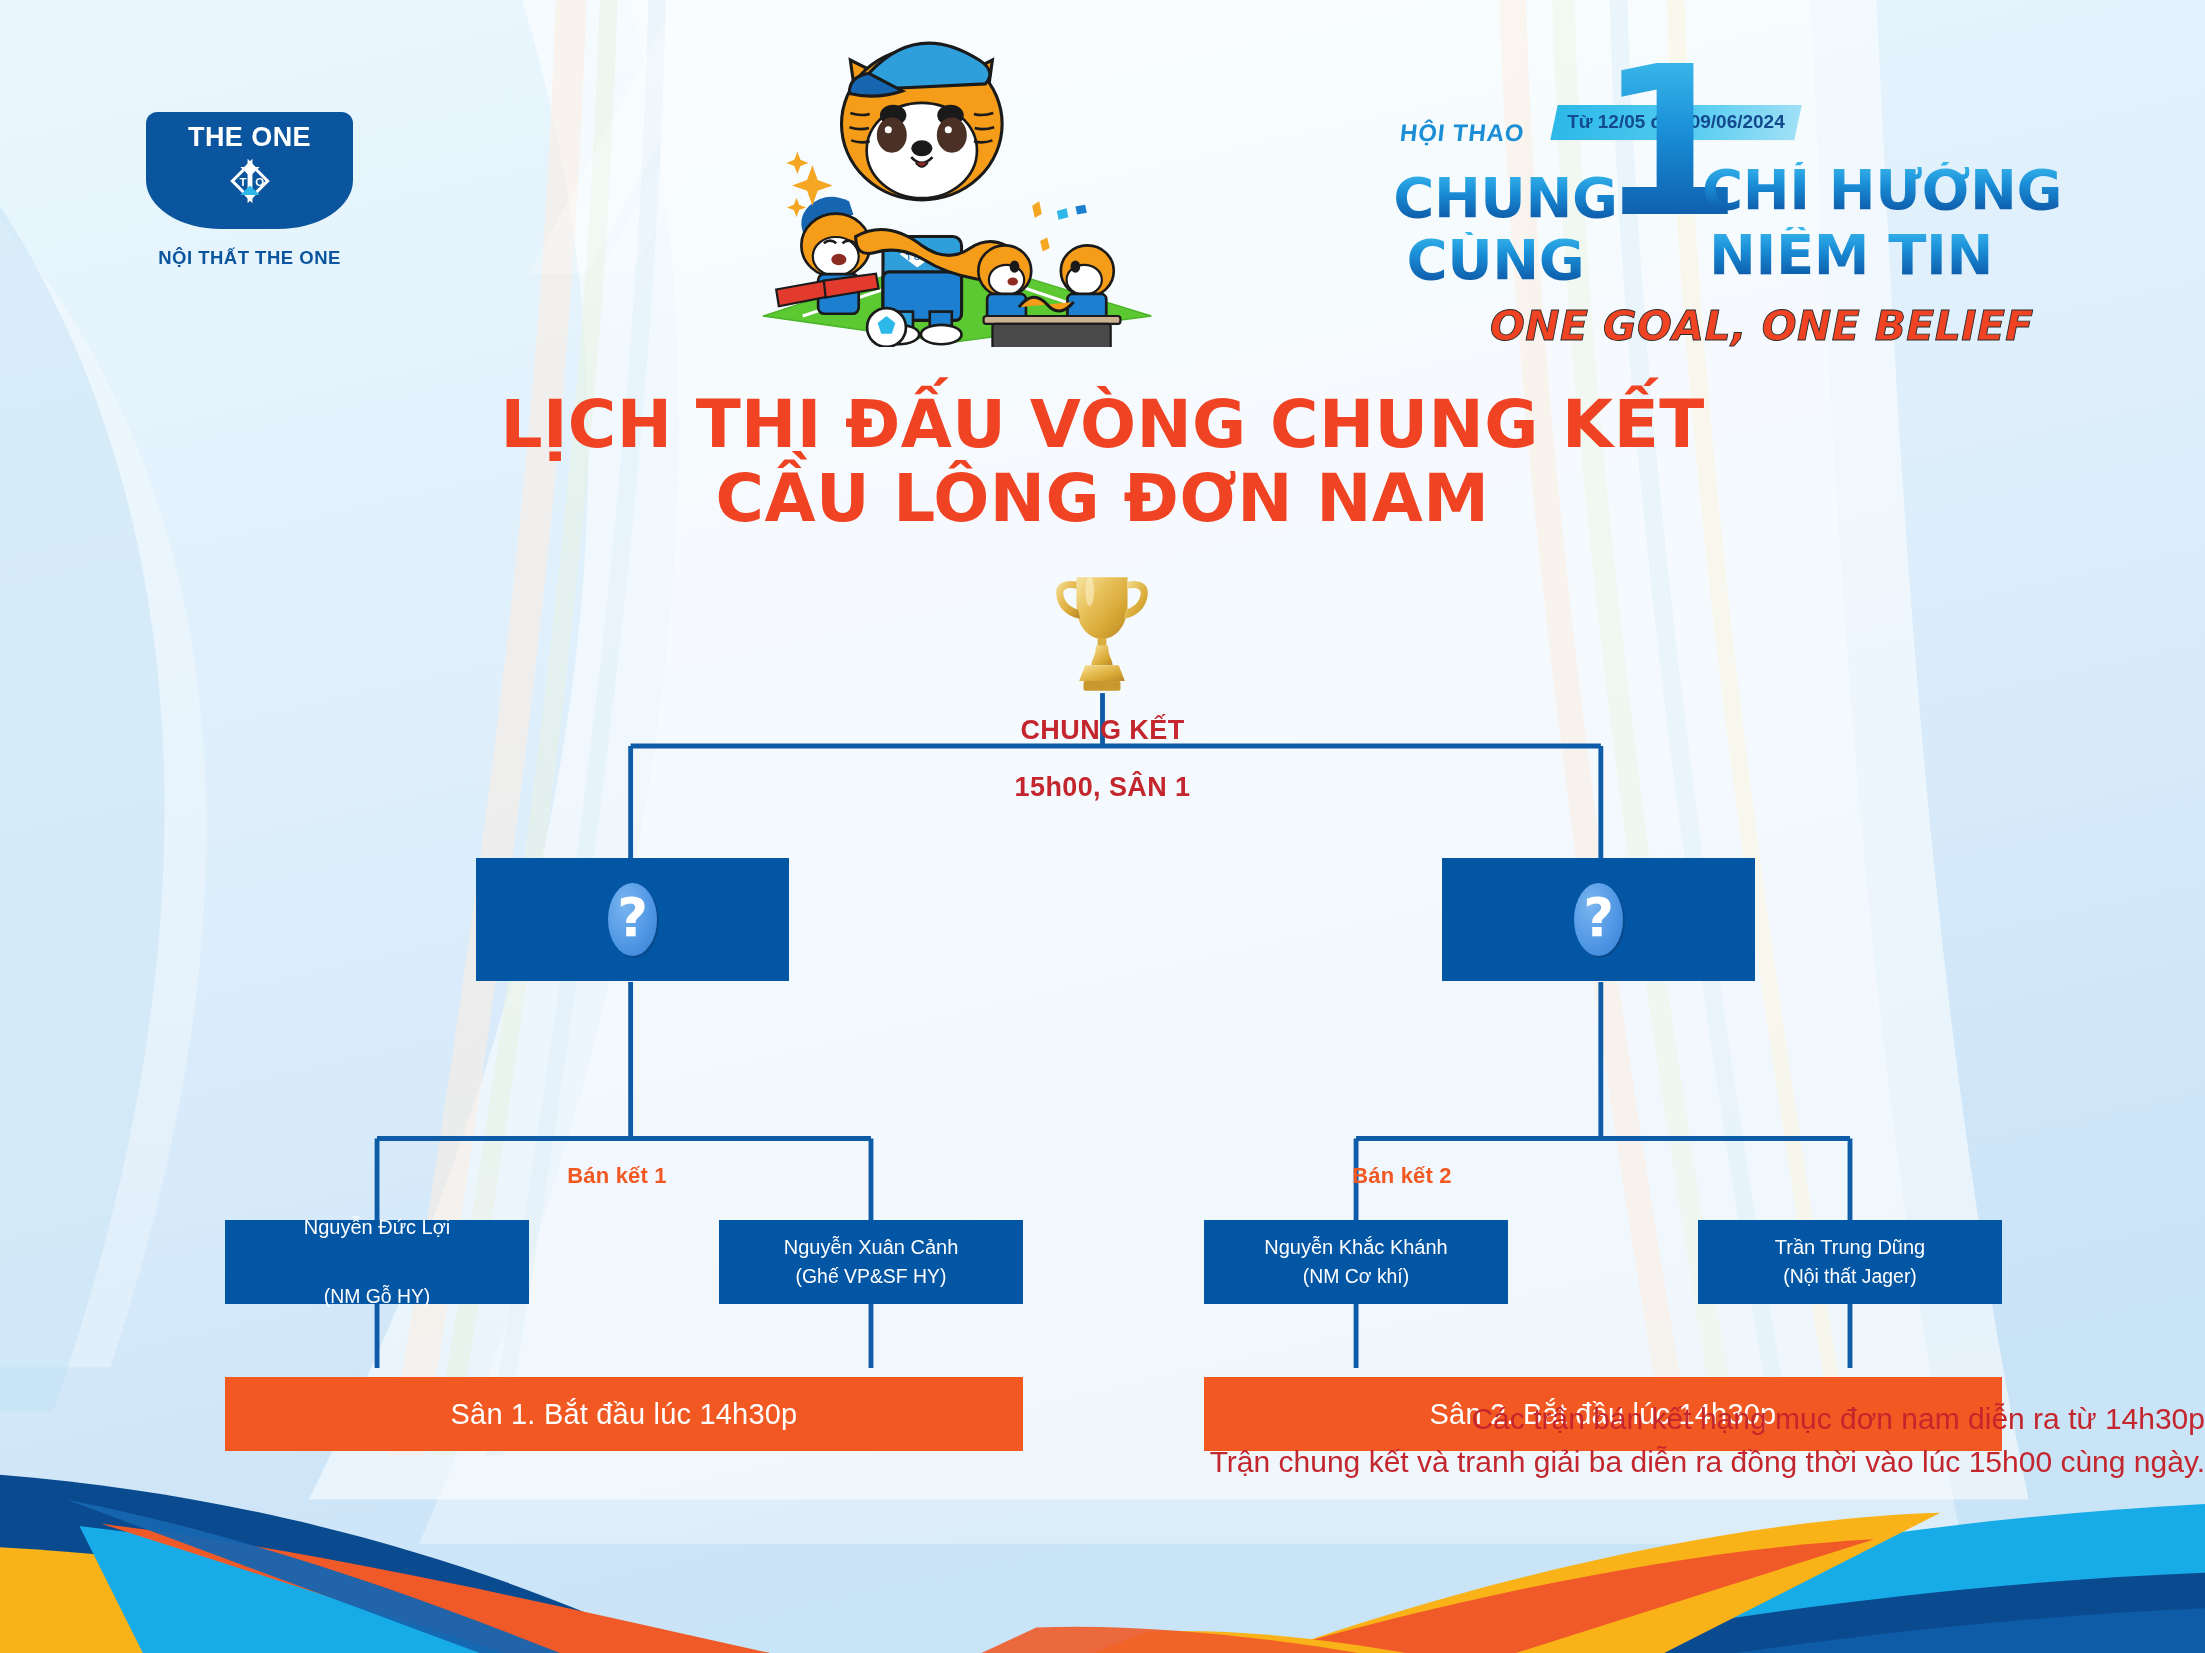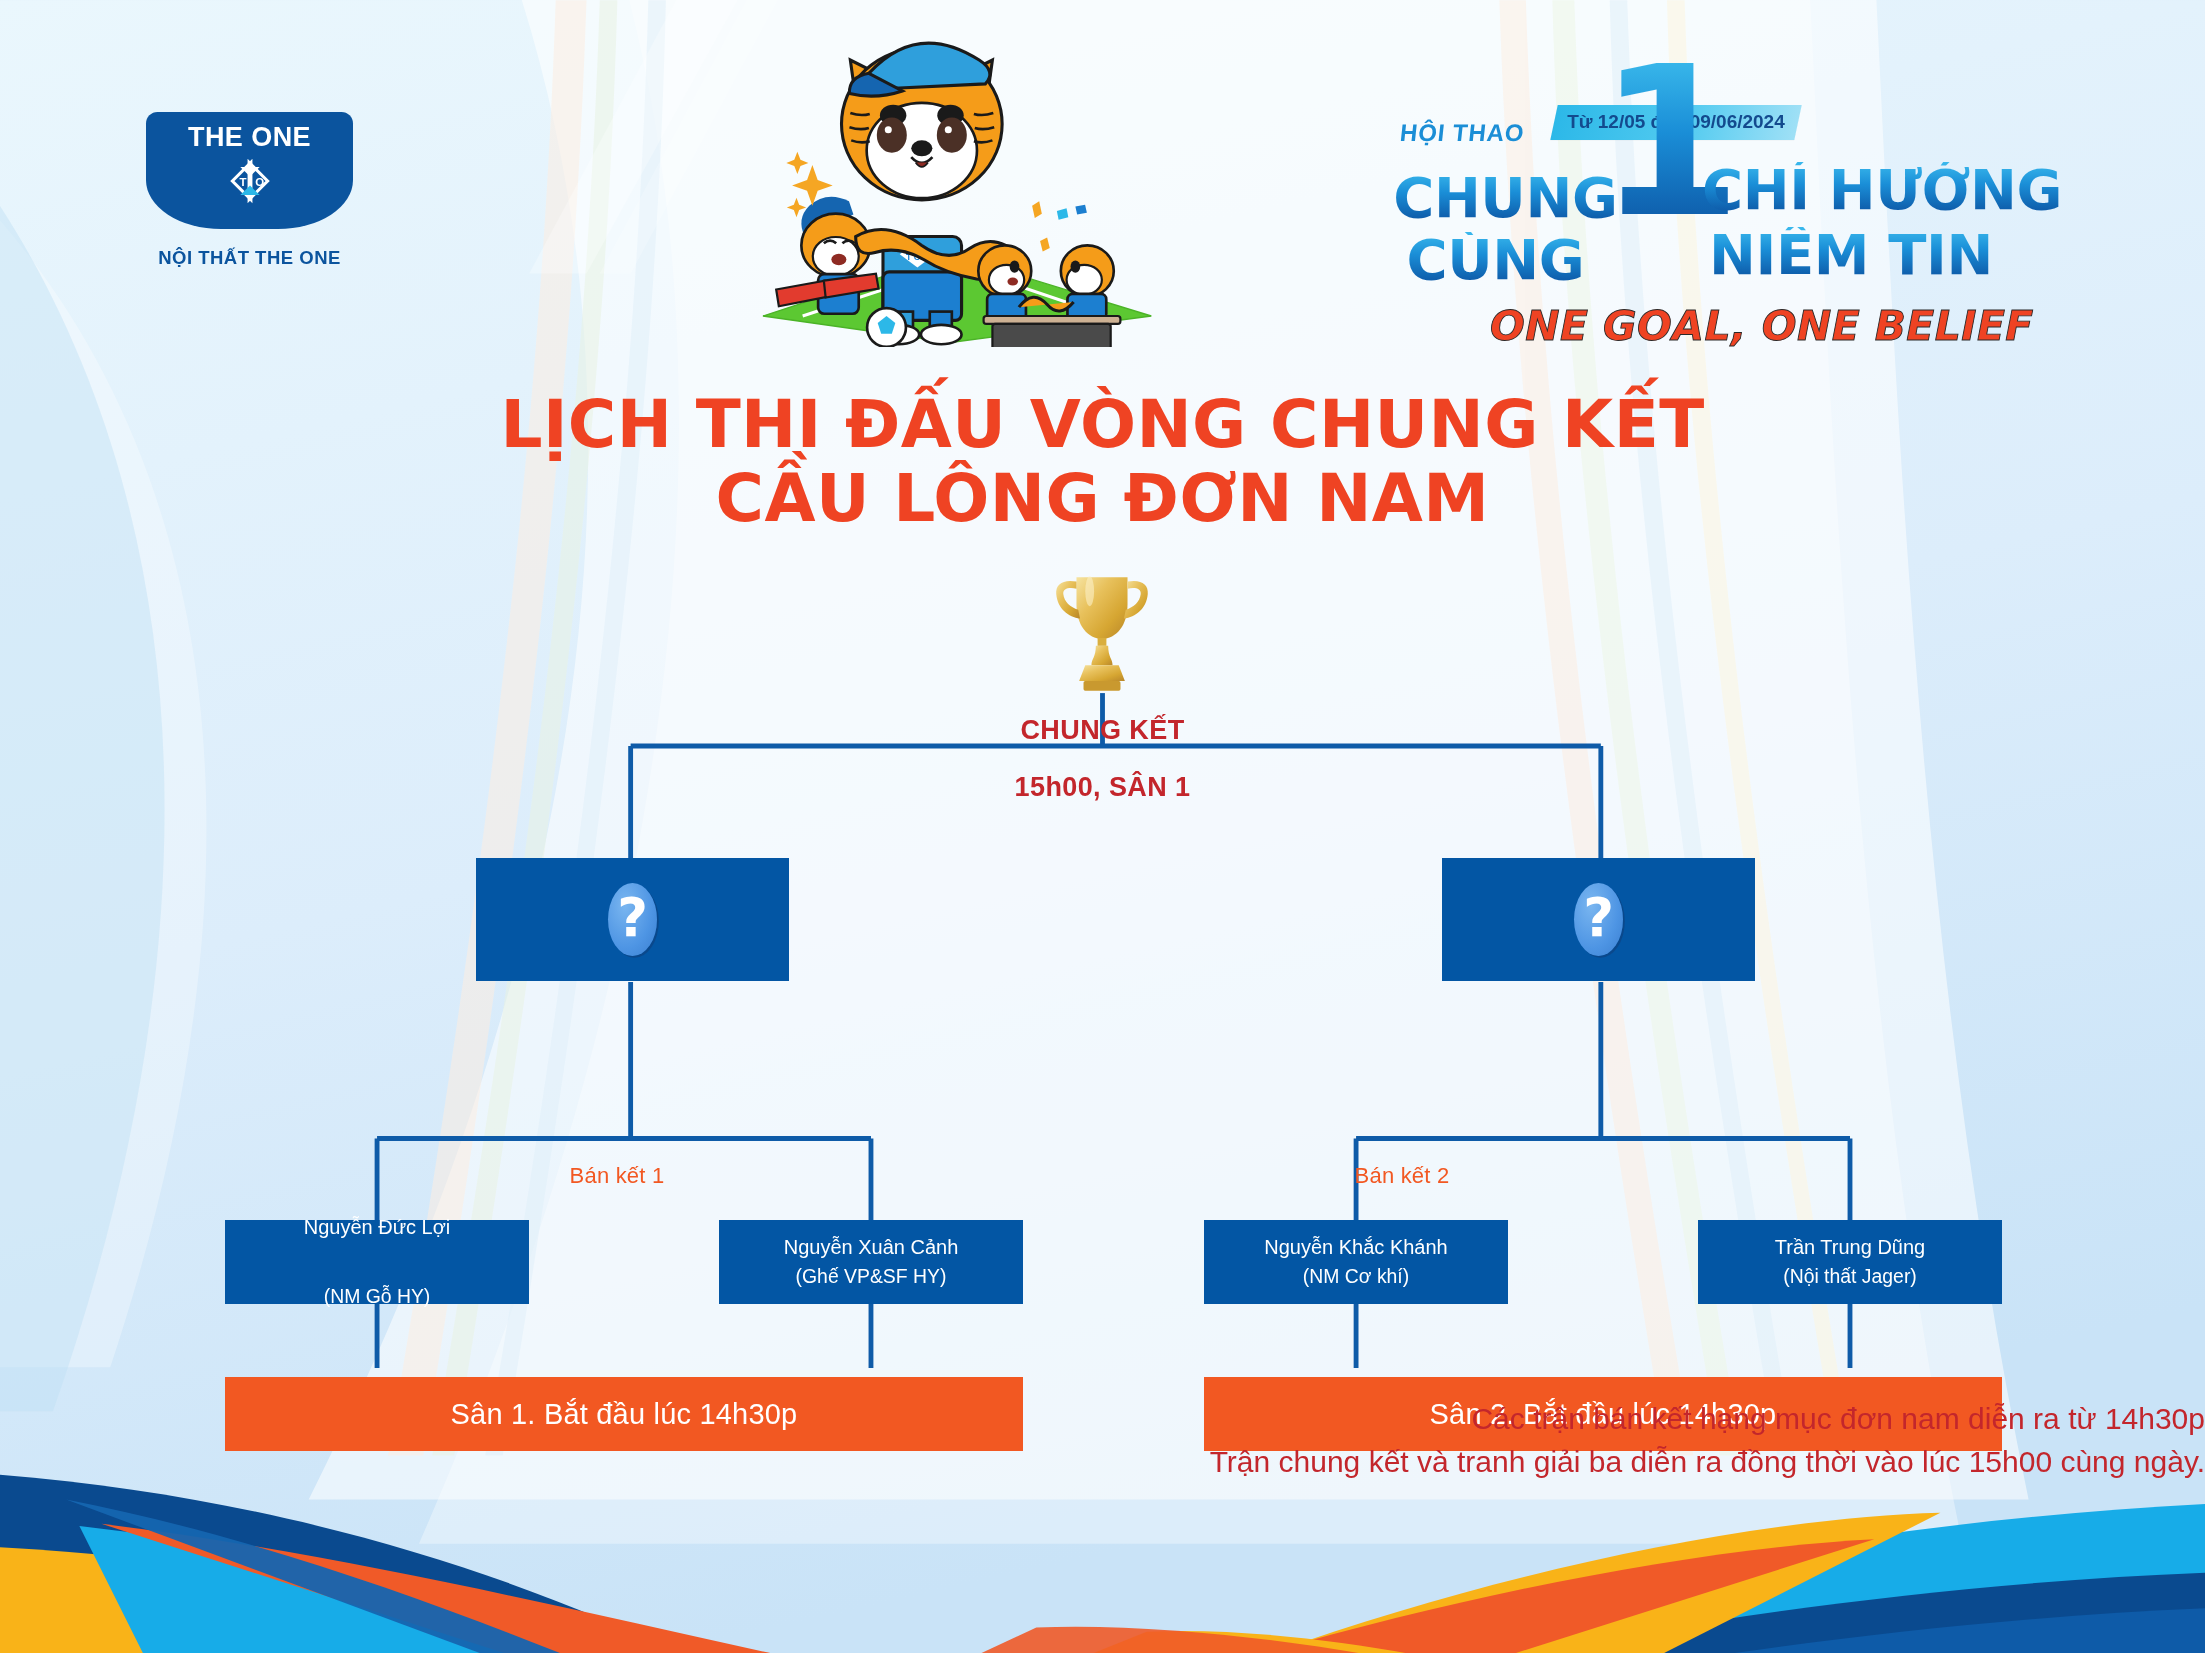--- a/index.html
+++ b/index.html
@@ -95,21 +95,21 @@
   .lbl-final{
     position:absolute;left:926px;top:150px;width:353px;text-align:center;
     color:#c3262c;font-weight:800;font-size:27px;letter-spacing:0.4px;
   }
   .lbl-time{
     position:absolute;left:926px;top:207px;width:353px;text-align:center;
     color:#c3262c;font-weight:800;font-size:27px;letter-spacing:0.4px;
   }
   .lbl-bk{
     position:absolute;width:282px;text-align:center;
-    color:#f25822;font-weight:400;font-size:22px;letter-spacing:0.2px;
+    color:#f25822;font-weight:700;font-size:22px;letter-spacing:0.2px;
   }
   .lbl-bk1{left:476px;top:598px;}
   .lbl-bk2{left:1261px;top:598px;}
 
   .qbox{
     position:absolute;width:313px;height:123px;background:#0356A4;
     display:flex;align-items:center;justify-content:center;
   }
   .qbox-l{left:476px;top:293px;}
   .qbox-r{left:1442px;top:293px;}

